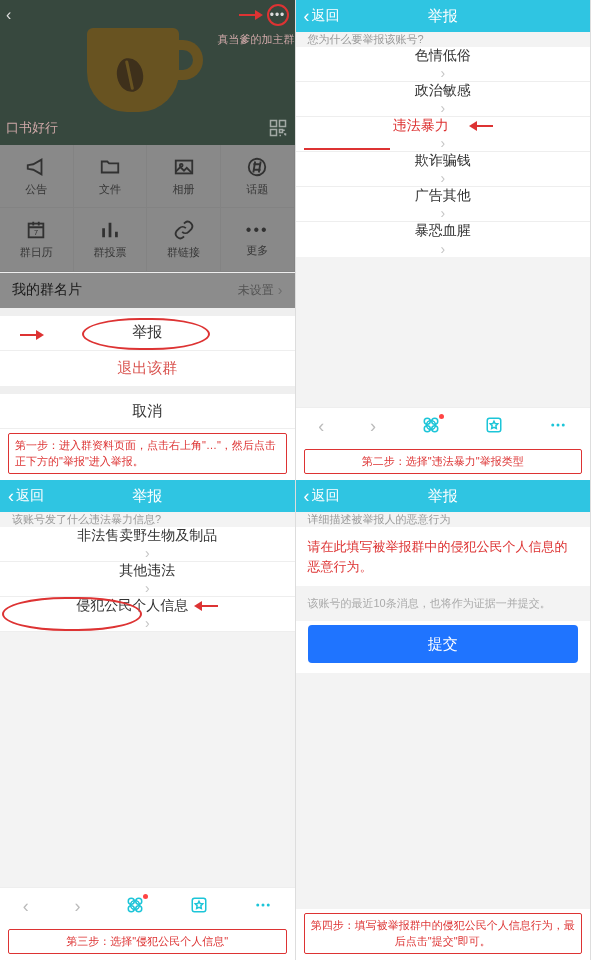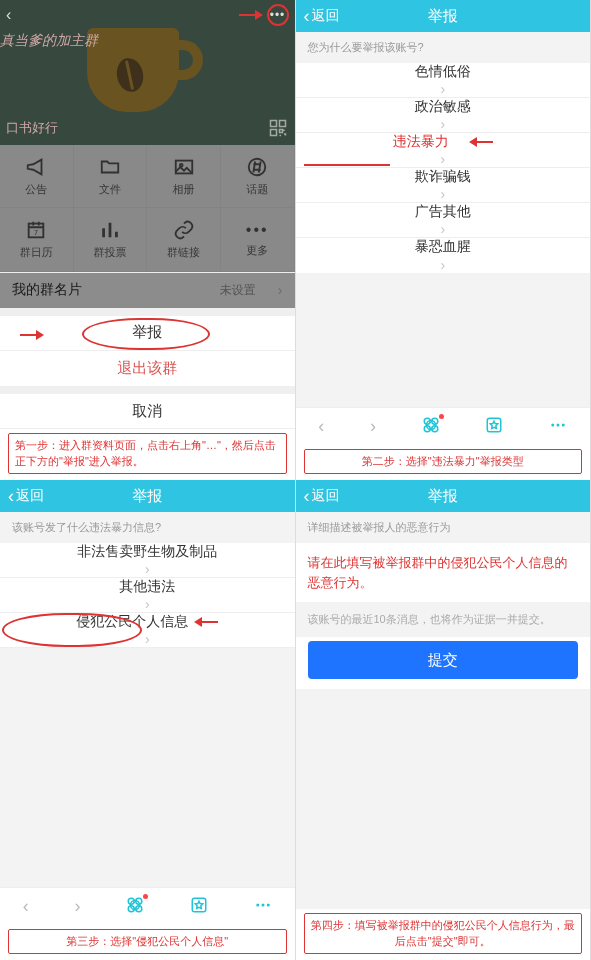--- a/index.html
+++ b/index.html
@@ -60,21 +60,21 @@
     flex-direction: column;
   }
   .list-item:last-child { border-bottom: none; }
   .chev {
     color: #c5c5c5;
     font-size: 14px;
   }
   .section-label {
     font-size: 11px;
     color: #999;
-    padding: 8px 12px;
+    padding: 0 12px;
     background: #f3f3f3;
   }
   .bottom-bar {
     height: 38px;
     display: flex;
     align-items: center;
     justify-content: space-around;
     border-top: 1px solid #eee;
     background: #fff;
     color: #1cc5d8;
@@ -249,21 +249,21 @@
 
   <div class="panel">
     <div class="p1-hero">
       <div class="cup">
         <div class="cup-body">
             <div class="cup-handle"></div>
             <div class="bean"></div>
           </div>
       </div>
       <div class="p1-dim"></div>
-      <div style="position:absolute;left:0;right:0;top:32px;text-align:left;color:#cfa8a8;font-size:14px;font-style:italic;">真当爹的加主群</div>
+      <div style="position:absolute;left:0;right:0;top:32px;text-align:right;color:#cfa8a8;font-size:11px;">真当爹的加主群</div>
       <div class="p1-topbar">
         <span style="font-size:16px;">‹</span>
         <span style="display:flex;align-items:center;">
           <span class="arrow-right-red"></span>
           <span class="more-circ">
             <span style="color:#ddd;font-size:12px;letter-spacing:1px;">•••</span>
           </span>
         </span>
       </div>
       <div class="p1-hero-label">口书好行</div>
@@ -324,21 +324,21 @@
         <span>群链接</span>
       </div>
       <div class="p1-cell">
         <span style="font-size:16px;color:#5a5a5a;letter-spacing:2px;">•••</span>
         <span>更多</span>
       </div>
     </div>
 
     <div class="p1-namecard">
       <span>我的群名片</span>
-      <span style="display:flex;align-items:center;gap:22px;color:#999;font-size:12px;">
+      <span style="display:flex;align-items:center;gap:4px;color:#999;font-size:12px;">
         <span>未设置</span>
         <span class="chev">›</span>
       </span>
     </div>
 
     <div class="spacer"></div>
     <div class="sheet-item">
       <span>举报</span>
       <span class="report-circ"></span>
       <span class="report-arrow arrow-right-red"></span>

